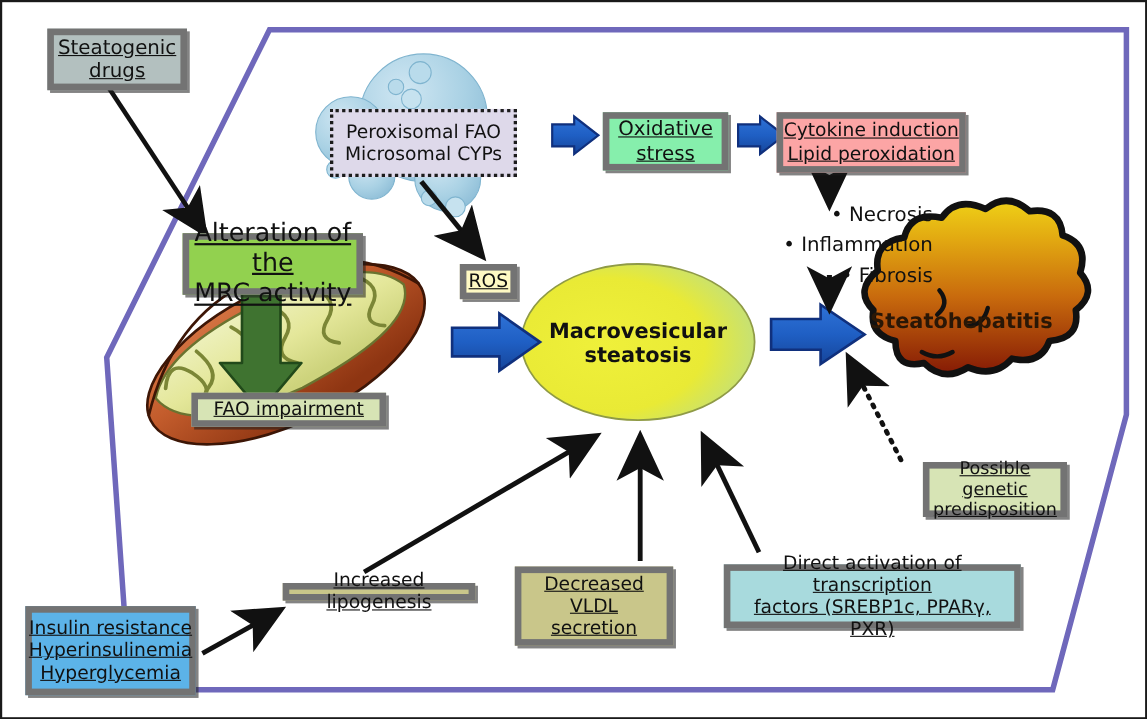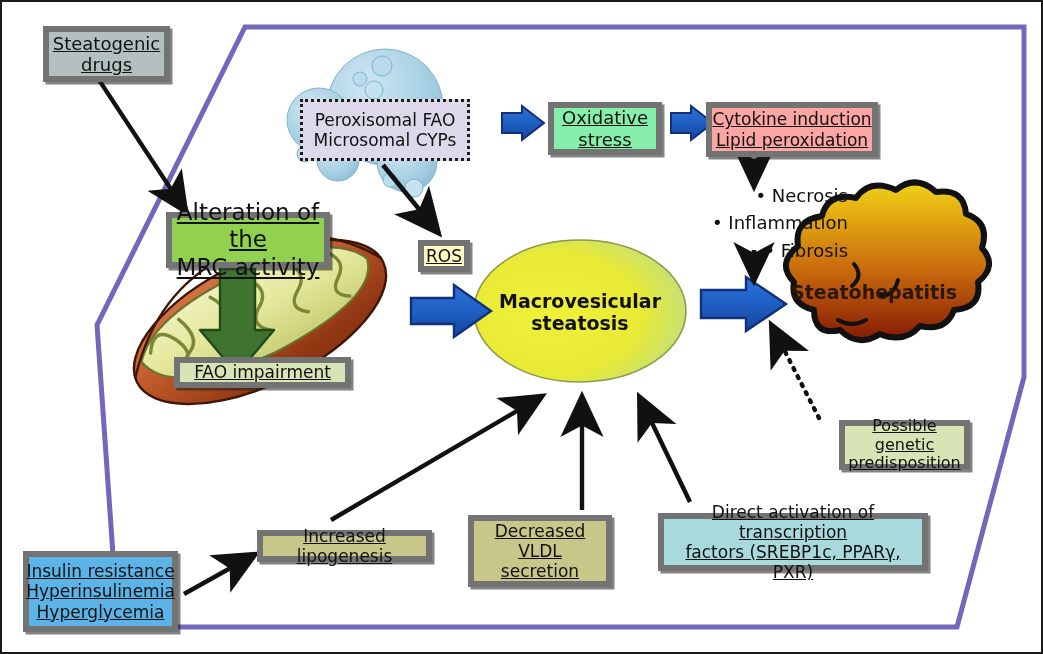--- a/index.html
+++ b/index.html
@@ -228,21 +228,21 @@
 
   <div class="bullet-list" style="left:710px; top:180px; font-size:18px;">
     <div>• Necrosis</div>
     <div>• Inflammation</div>
     <div>• Fibrosis</div>
   </div>
 
   <div class="node boxed" style="left:817px; top:418px; width:131px; height:50px; background:#d7e4b5; font-size:16px;margin-left:20px;">Possible  genetic
 predisposition</div>
 
-  <div class="node boxed" style="left:255px; top:528px; width:175px; height:32px; background:#c9c68a; font-size:17px;">Increased lipogenesis</div>
+  <div class="node boxed" style="left:255px; top:528px; width:175px; height:16px; background:#c9c68a; font-size:17px;">Increased lipogenesis</div>
 
   <div class="node boxed" style="left:466px; top:513px; width:144px; height:72px; background:#c9c68a; font-size:17px;">Decreased VLDL
 secretion</div>
 
   <div class="node boxed" style="left:628px; top:511px; width:270px; height:58px; background:#a8dadd; font-size:17px;margin-left:28px;">Direct activation of transcription
 factors (SREBP1c, PPARγ, PXR)</div>
 
   <div class="node boxed" style="left:21px; top:549px; width:155px; height:81px; background:#5cb3e8; font-size:17px;">Insulin resistance
 Hyperinsulinemia
 Hyperglycemia</div>

